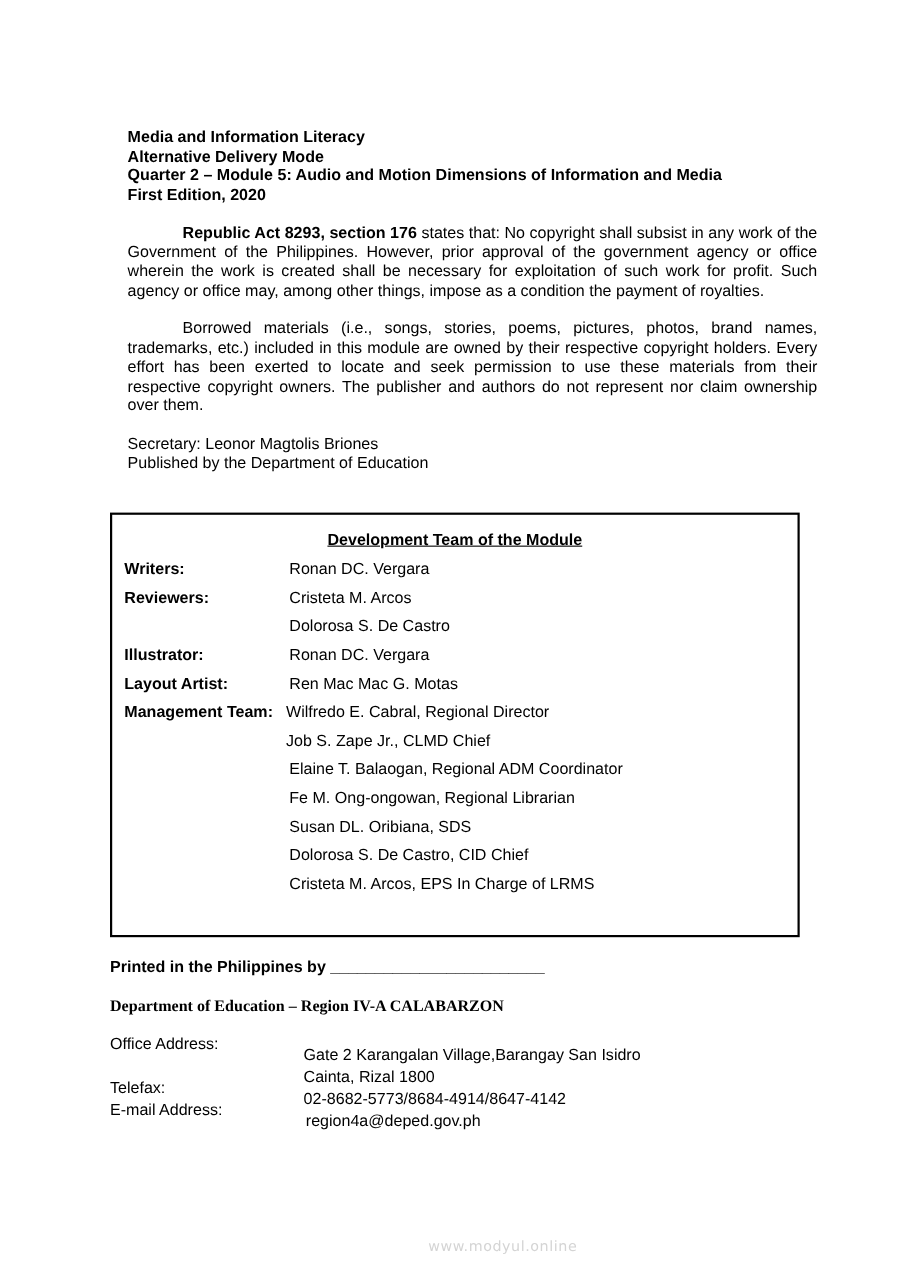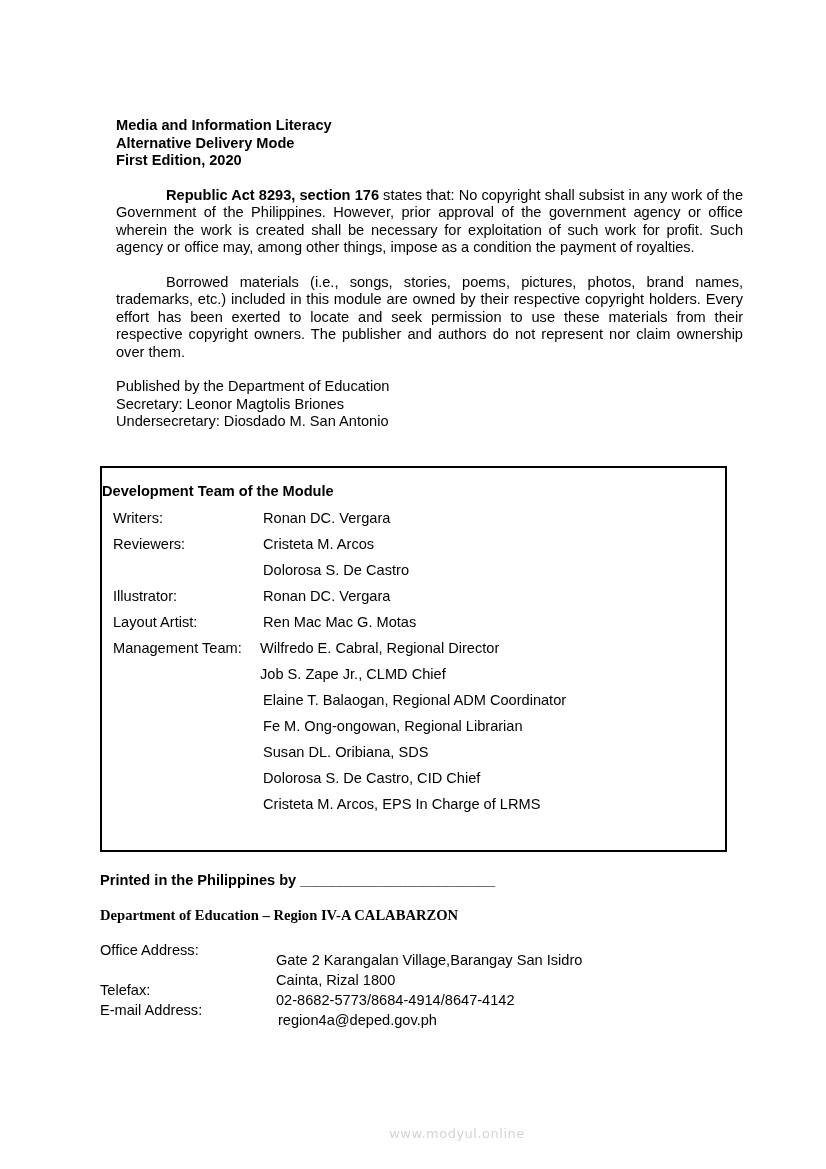--- a/index.html
+++ b/index.html
@@ -50,32 +50,33 @@
       top: 466px;
       width: 623px;
       height: 382px;
       border: 2px solid #000000;
     }
     .team-title {
       position: absolute;
       top: 15px;
       left: 0;
       width: 100%;
-      text-align: left;
-      font-weight: bold;
+      text-align: center;
+      font-weight: bold;
+      text-decoration: underline;
     }
     .team-row {
       position: absolute;
       left: 11px;
       height: 18px;
       white-space: nowrap;
     }
     .team-label {
       display: inline-block;
-      font-weight: normal;
+      font-weight: bold;
       text-align: center;
     }
     .team-value {
       position: absolute;
       left: 150px;
       top: 0;
       white-space: nowrap;
     }
     .printed {
       position: absolute;
@@ -119,31 +120,31 @@
       padding-left: 44px;
     }
   </style>
 </head>
 <body>
 
 <div class="page">
   <div class="title-block">
     <div>Media and Information Literacy</div>
     <div>Alternative Delivery Mode</div>
+    <div>Quarter 2 – Module 5: Audio and Motion Dimensions of Information and Media</div>
     <div>First Edition, 2020</div>
   </div>
 
   <div class="para"><b>Republic Act 8293, section 176</b><span> states that: No copyright shall subsist in any work of the Government of the Philippines. However, prior approval of the government agency or office wherein the work is created shall be necessary for exploitation of such work for profit. Such agency or office may, among other things, impose as a condition the payment of royalties.</span></div>
 
   <div class="para2">Borrowed materials (i.e., songs, stories, poems, pictures, photos, brand names, trademarks, etc.) included in this module are owned by their respective copyright holders. Every effort has been exerted to locate and seek permission to use these materials from their respective copyright owners. The publisher and authors do not represent nor claim ownership over them.</div>
 
   <div class="pub-block">
+    <div>Secretary: Leonor Magtolis Briones</div>
     <div>Published by the Department of Education</div>
-    <div>Secretary: Leonor Magtolis Briones</div>
-    <div>Undersecretary: Diosdado M. San Antonio</div>
   </div>
 </div>
 
 <div class="team-box">
   <div class="team-title">Development Team of the Module</div>
 
   <div class="team-row" style="top:42px">
     <span class="team-label">Writers:</span>
     <span class="team-value">Ronan DC. Vergara</span>
   </div>

